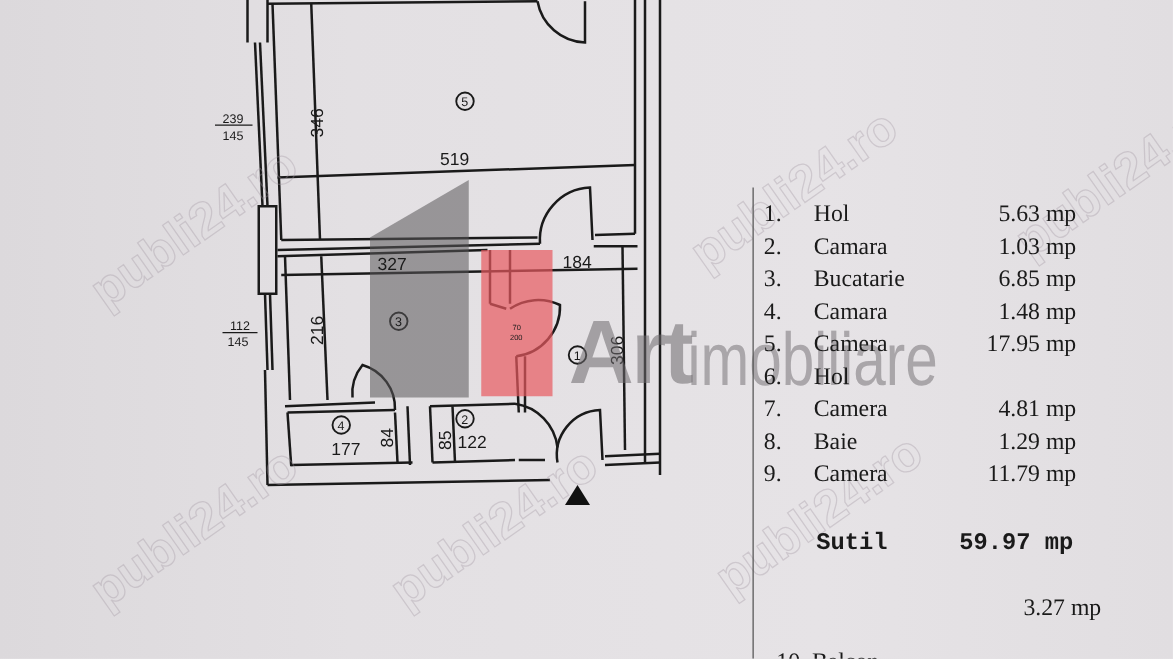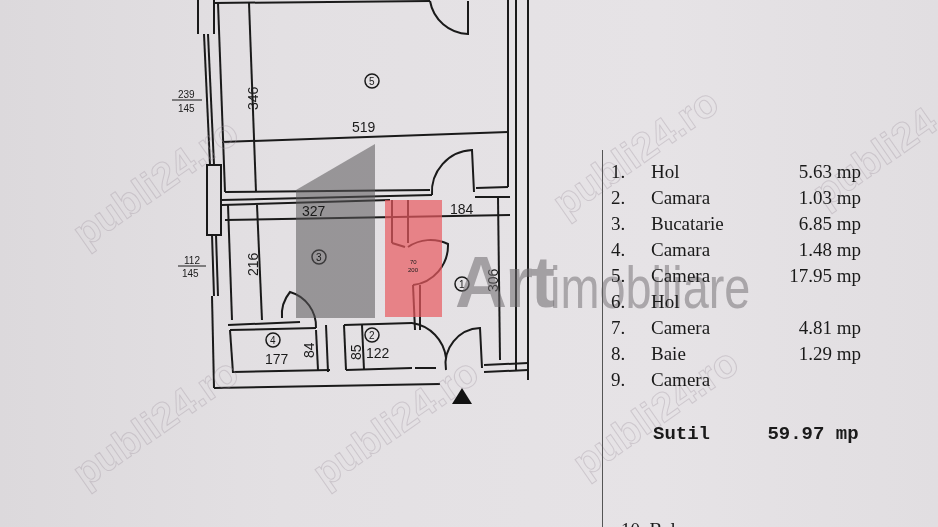--- a/index.html
+++ b/index.html
@@ -177,23 +177,25 @@
       <span class="val">4.81 mp</span>
     </div>
     <div class="row" style="top:193px;width:290px;">
       <span class="num">8.</span>
       <span class="name">Baie</span>
       <span class="val">1.29 mp</span>
     </div>
     <div class="row" style="top:219px;width:290px;">
       <span class="num">9.</span>
       <span class="name">Camera</span>
+      <span class="val">11.79 mp</span>
     </div>
     <div class="row total" style="top:273px;width:290px;font-family:Liberation Mono, monospace;">
       <span class="name" style="left:50px;">Sutil</span>
       <span class="val" style="right:10px;text-align:center;">59.97 mp</span>
     </div>
     <div class="row" style="top:326px;width:290px;">
       <span class="num" style="left:18px;white-space:nowrap;margin-top:43px;">10. Balcon</span>
+      <span class="val" style="right:12px;">3.27 mp</span>
     </div>
   </div>
 
 </div>
 
 </body></html>

